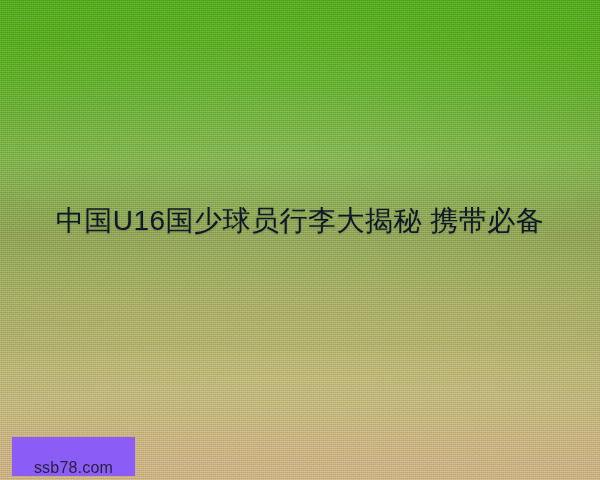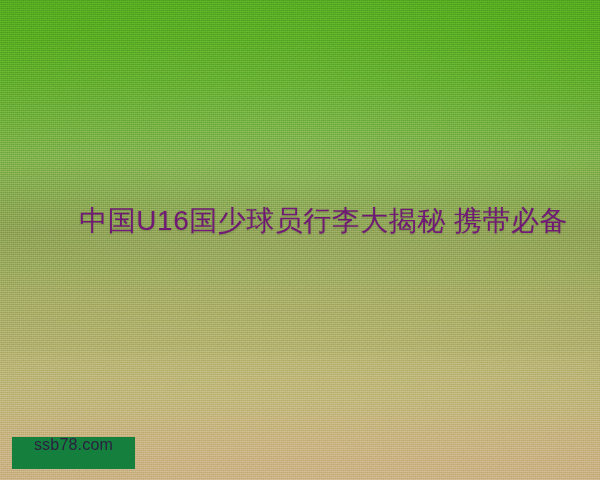--- a/index.html
+++ b/index.html
@@ -106,45 +106,45 @@
       );
     background-size: 5px 5px, 6px 6px;
   }
 
   
   .headline {
     position: absolute;
     left: 0;
     right: 0;
     top: 200px;
-    text-align: right;
-    color: #701a75;
+    text-align: center;
+    color: #0f172a;
     font-size: 28px;
     line-height: 42px;
     font-weight: 400;
     letter-spacing: 0.5px;
     padding: 0 32px;
     box-sizing: border-box;
     text-shadow: 0 1px 2px rgba(60,80,30,0.28);
   }
   .headline .line {
     display: block;
     white-space: pre;
   }
 
   
   .watermark {
     position: absolute;
     left: 12px;
     top: 437px;
     width: 123px;
-    height: 32px;
-    background: #15803d;
+    height: 39px;
+    background: #8b5cf6;
     display: flex;
-    align-items: flex-start;
+    align-items: flex-end;
     justify-content: center;
     box-sizing: border-box;
   }
   .watermark-text {
     color: #2a2140;
     font-size: 16px;
     line-height: 1;
     font-weight: 400;
     letter-spacing: 0.2px;
     font-family: "Liberation Sans", sans-serif;

